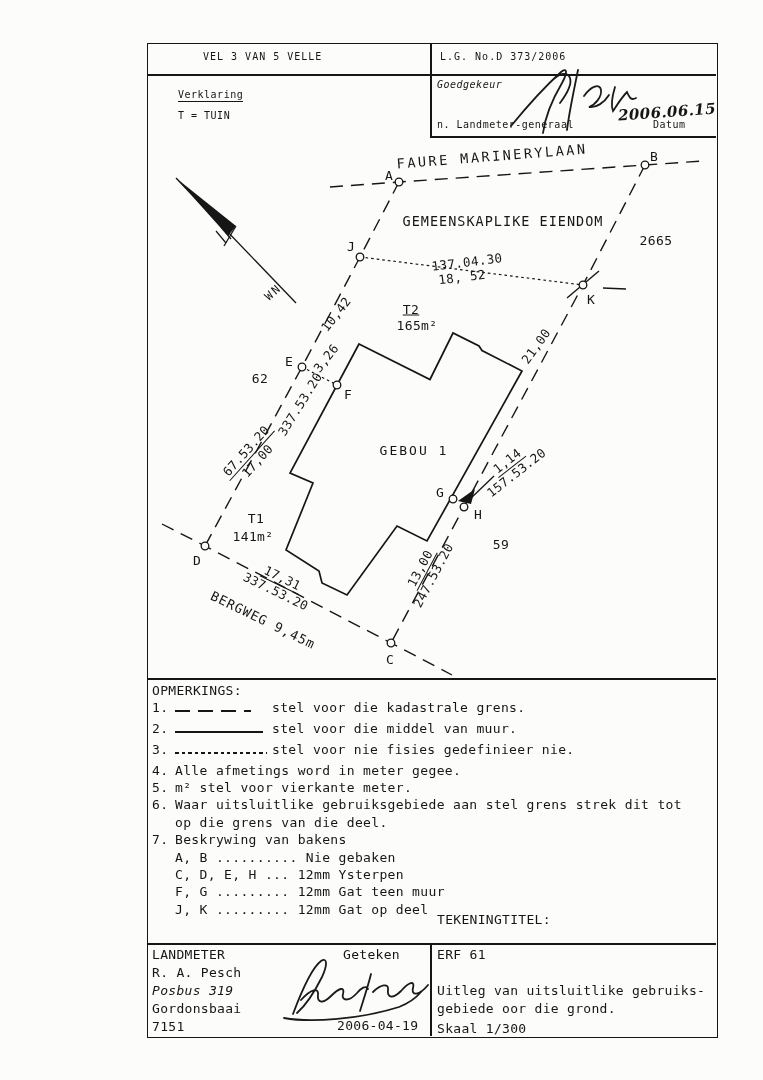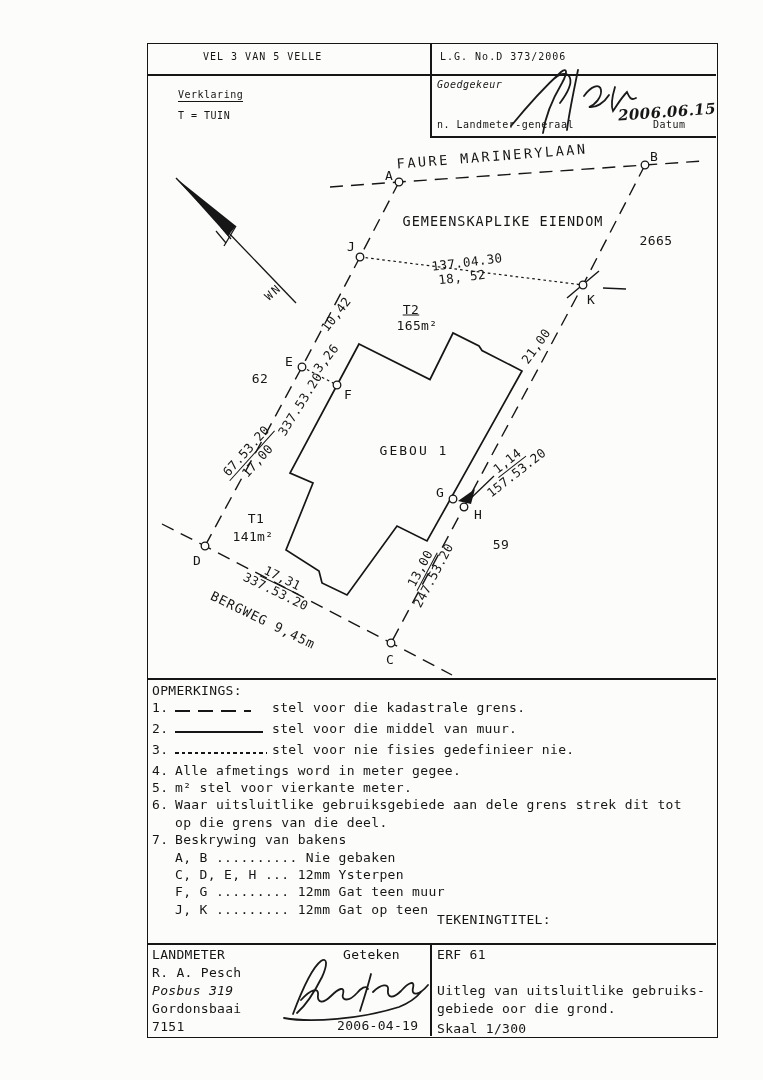--- a/index.html
+++ b/index.html
@@ -174,40 +174,40 @@
     <div class="note-line">
       <span class="note-num">4.</span>
       <span>Alle afmetings word in meter gegee.</span>
     </div>
     <div class="note-line">
       <span class="note-num">5.</span>
       <span>m² stel voor vierkante meter.</span>
     </div>
     <div class="note-line">
       <span class="note-num">6.</span>
-      <span>Waar uitsluitlike gebruiksgebiede aan dele grens strek dit tot</span>
+      <span>Waar uitsluitlike gebruiksgebiede aan stel grens strek dit tot</span>
     </div>
     <div class="note-line indent">
       <span>op die grens van die deel.</span>
     </div>
     <div class="note-line">
       <span class="note-num">7.</span>
       <span>Beskrywing van bakens</span>
     </div>
     <div class="note-line indent">
       <span>A, B .......... Nie gebaken</span>
     </div>
     <div class="note-line indent">
       <span>C, D, E, H ... 12mm Ysterpen</span>
     </div>
     <div class="note-line indent">
       <span>F, G ......... 12mm Gat teen muur</span>
     </div>
     <div class="note-line indent">
-      <span>J, K ......... 12mm Gat op teen</span>
+      <span>J, K ......... 12mm Gat op deel</span>
     </div>
   </div>
 
   <div class="tb" style="left:152px;top:947px;">LANDMETER</div>
   <div class="tb" style="left:152px;top:965px;">R. A. Pesch</div>
   <div class="tb" style="left:152px;top:983px;font-style:italic;">Posbus 319</div>
   <div class="tb" style="left:152px;top:1001px;">Gordonsbaai</div>
   <div class="tb" style="left:152px;top:1019px;">7151</div>
   <div class="tb" style="left:343px;top:947px;">Geteken</div>
   <div class="tb" style="left:337px;top:1018px;">2006-04-19</div>

